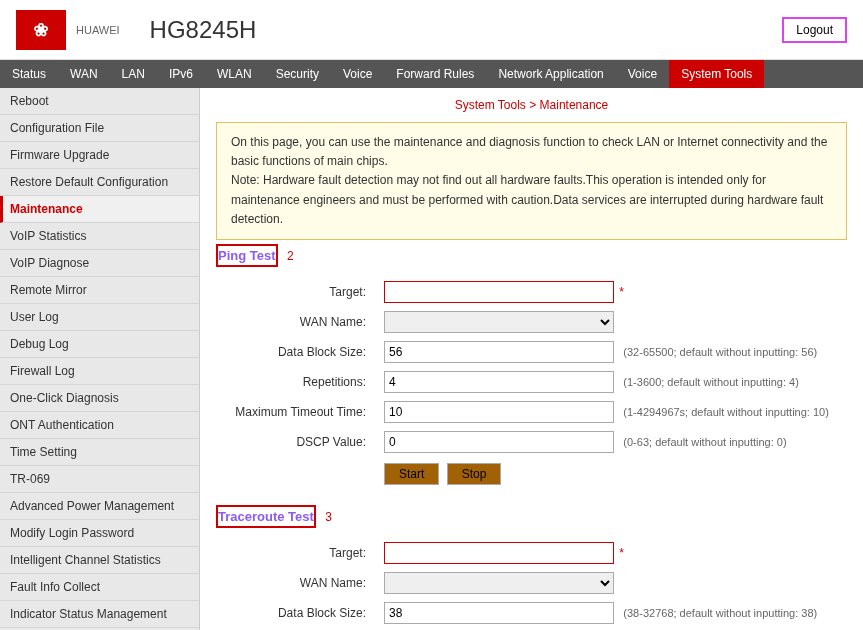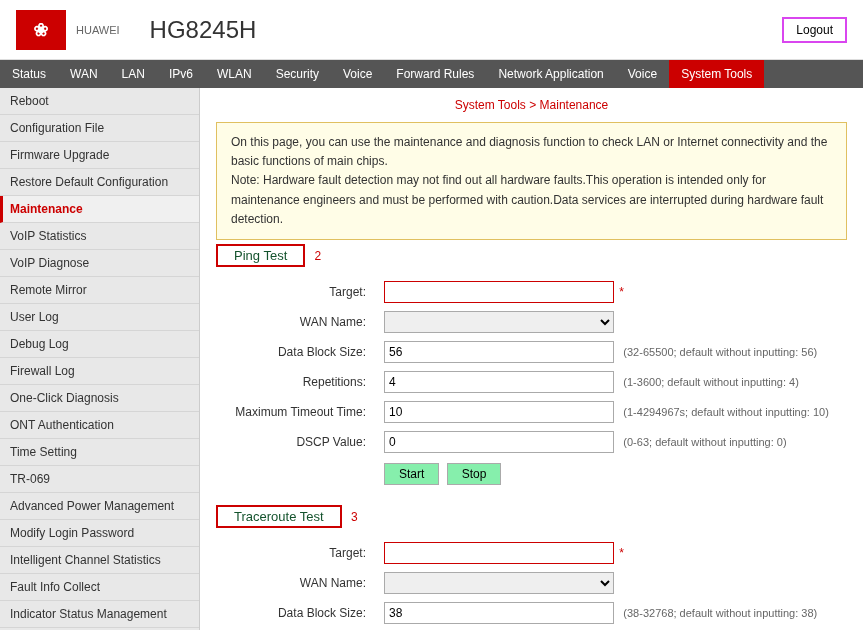--- a/index.html
+++ b/index.html
@@ -30,34 +30,34 @@
     
     #main { flex: 1; padding: 10px 16px; background: white; }
     #breadcrumb { font-size: 12px; color: #555; margin-bottom: 10px; text-align: center; }
     #breadcrumb span { color: #cc0000; }
 
     
     #info-box { background: #fffde7; border: 1px solid #e0c060; padding: 10px 14px; margin-bottom: 4px; font-size: 12px; line-height: 1.6; color: #333; }
 
     
     .section { margin-bottom: 16px; }
-    .section-title { display: inline-block; border: 2px solid #cc0000; padding: 2px 16px; font-size: 13px; font-weight: normal; color: #14532d; margin-bottom: 10px; }
+    .section-title { display: inline-block; border: 2px solid #cc0000; padding: 2px 0; font-size: 13px; font-weight: bold; color: #8b5cf6; margin-bottom: 10px; }
     .section-num { color: #cc0000; margin-left: 6px; }
 
     
     .form-table { width: 100%; border-collapse: collapse; }
     .form-table td { padding: 4px 8px; vertical-align: middle; font-size: 12px; }
     .form-table td:first-child { width: 160px; color: #333; text-align: right; padding-right: 10px; }
     .form-table input[type="text"] { width: 230px; height: 22px; border: 1px solid #aaa; padding: 2px 4px; font-size: 12px; }
     .form-table input.required { border: 1px solid #cc0000; }
     .form-table select { width: 230px; height: 22px; border: 1px solid #aaa; font-size: 12px; }
     .hint { color: #666; font-size: 11px; margin-left: 6px; }
     .required-star { color: #cc0000; margin-left: 2px; }
 
-    .btn { background: #86efac; border: 1px solid #aaa; padding: 3px 14px; cursor: pointer; font-size: 12px; margin-right: 4px; }
+    .btn { background: #a16207; border: 1px solid #aaa; padding: 3px 14px; cursor: pointer; font-size: 12px; margin-right: 4px; }
     .btn-row td { padding-top: 6px; }
   </style>
 </head>
 <body>
 
 <div id="header">
   <div id="logo-area">
     <div id="logo-box">
       <span>❀</span>
     </div>

